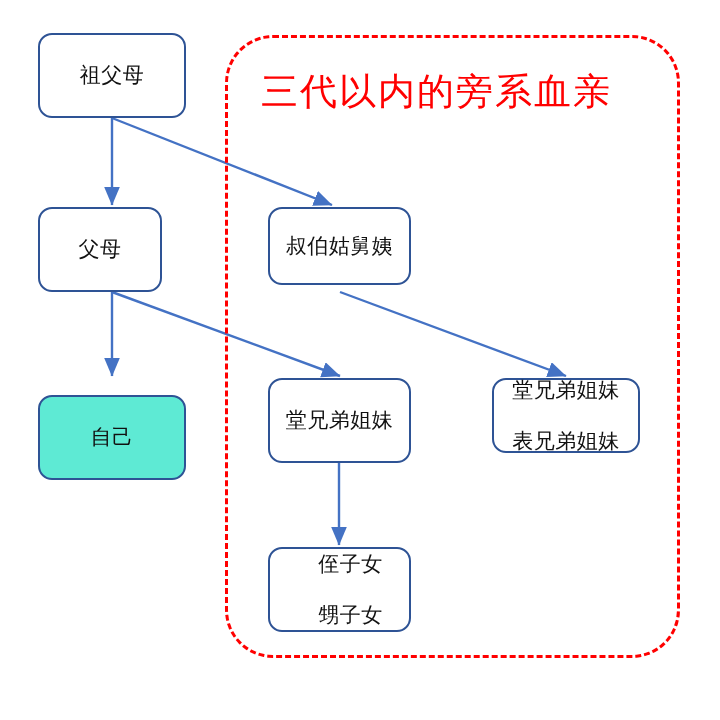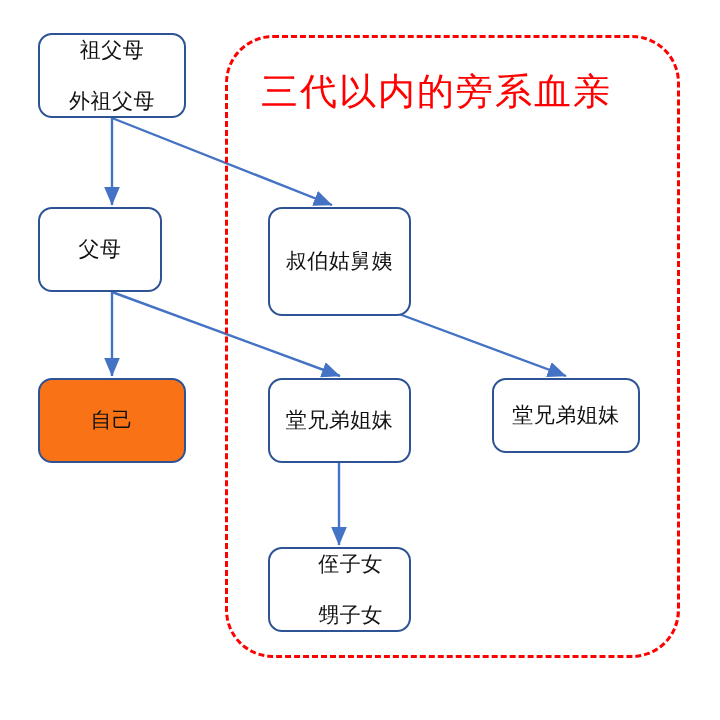--- a/index.html
+++ b/index.html
@@ -87,36 +87,36 @@
         <line x1="112" y1="292" x2="112" y2="376" marker-end="url(#arrowhead)"></line>
         <line x1="112" y1="292" x2="340" y2="376" marker-end="url(#arrowhead)"></line>
         <line x1="340" y1="292" x2="566" y2="376" marker-end="url(#arrowhead)"></line>
         <line x1="339" y1="463" x2="339" y2="545" marker-end="url(#arrowhead)"></line>
       </g>
   </svg>
 
   <div id="node-layer">
       <div class="node" style="left: 38px; top: 33px; width: 148px; height: 85px; border-color: rgb(46, 83, 149); background: rgb(255, 255, 255); color: rgb(17, 17, 17);">
         <span class="line2">祖父母</span>
-        <span class="line2">外祖父母</span>
       </div>
       <div class="node" style="left: 38px; top: 207px; width: 124px; height: 85px; border-color: rgb(46, 83, 149); background: rgb(255, 255, 255); color: rgb(17, 17, 17);">
         <span class="line2">父母</span>
       </div>
-      <div class="node" style="left: 268px; top: 207px; width: 143px; height: 109px; border-color: rgb(46, 83, 149); background: rgb(255, 255, 255); color: rgb(17, 17, 17);">
+      <div class="node" style="left: 268px; top: 207px; width: 143px; height: 78px; border-color: rgb(46, 83, 149); background: rgb(255, 255, 255); color: rgb(17, 17, 17);">
         <span class="line2">叔伯姑舅姨</span>
       </div>
-      <div class="node" style="left: 38px; top: 378px; width: 148px; height: 85px; border-color: rgb(46, 83, 149); background: #f97316; color: rgb(17, 17, 17);">
+      <div class="node" style="left: 38px; top: 395px; width: 148px; height: 85px; border-color: rgb(46, 83, 149); background: #5eead4; color: rgb(17, 17, 17);">
         <span class="line2">自己</span>
       </div>
       <div class="node" style="left: 268px; top: 378px; width: 143px; height: 85px; border-color: rgb(46, 83, 149); background: rgb(255, 255, 255); color: rgb(17, 17, 17);">
         <span class="line2">堂兄弟姐妹</span>
       </div>
       <div class="node" style="left: 492px; top: 378px; width: 148px; height: 75px; border-color: rgb(46, 83, 149); background: rgb(255, 255, 255); color: rgb(17, 17, 17);">
         <span class="line2">堂兄弟姐妹</span>
+        <span class="line2">表兄弟姐妹</span>
       </div>
       <div class="node" style="left: 268px; top: 547px; width: 143px; height: 85px; border-color: rgb(46, 83, 149); background: rgb(255, 255, 255); color: rgb(17, 17, 17); padding-left: 22px;">
         <span class="line2">侄子女</span>
         <span class="line2">甥子女</span>
       </div>
     </div>
 
 </div>
 
 </body></html>

